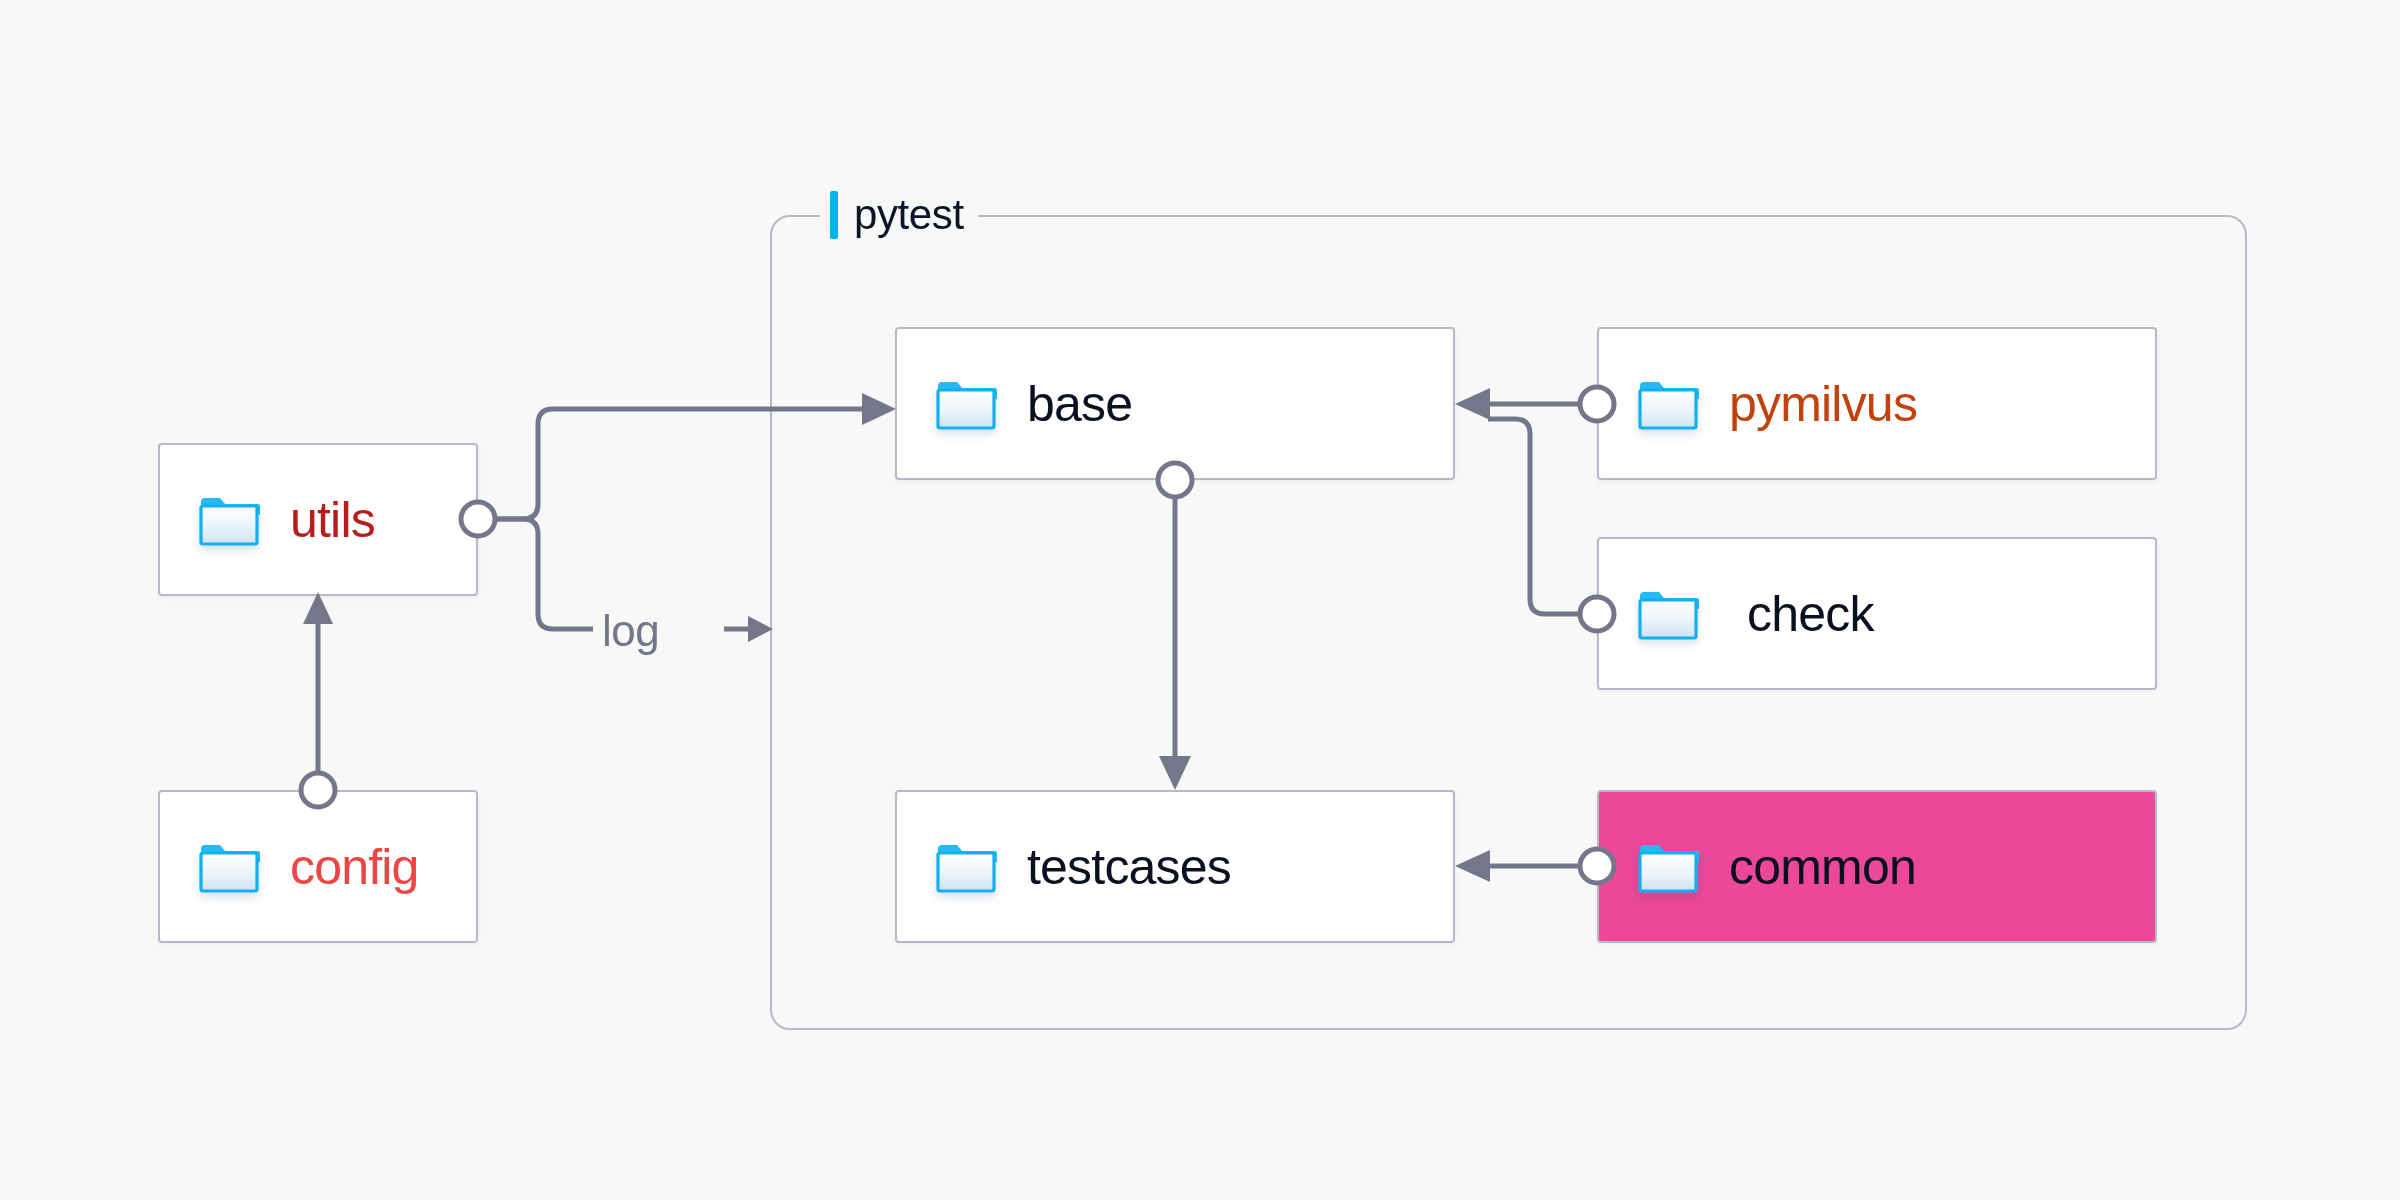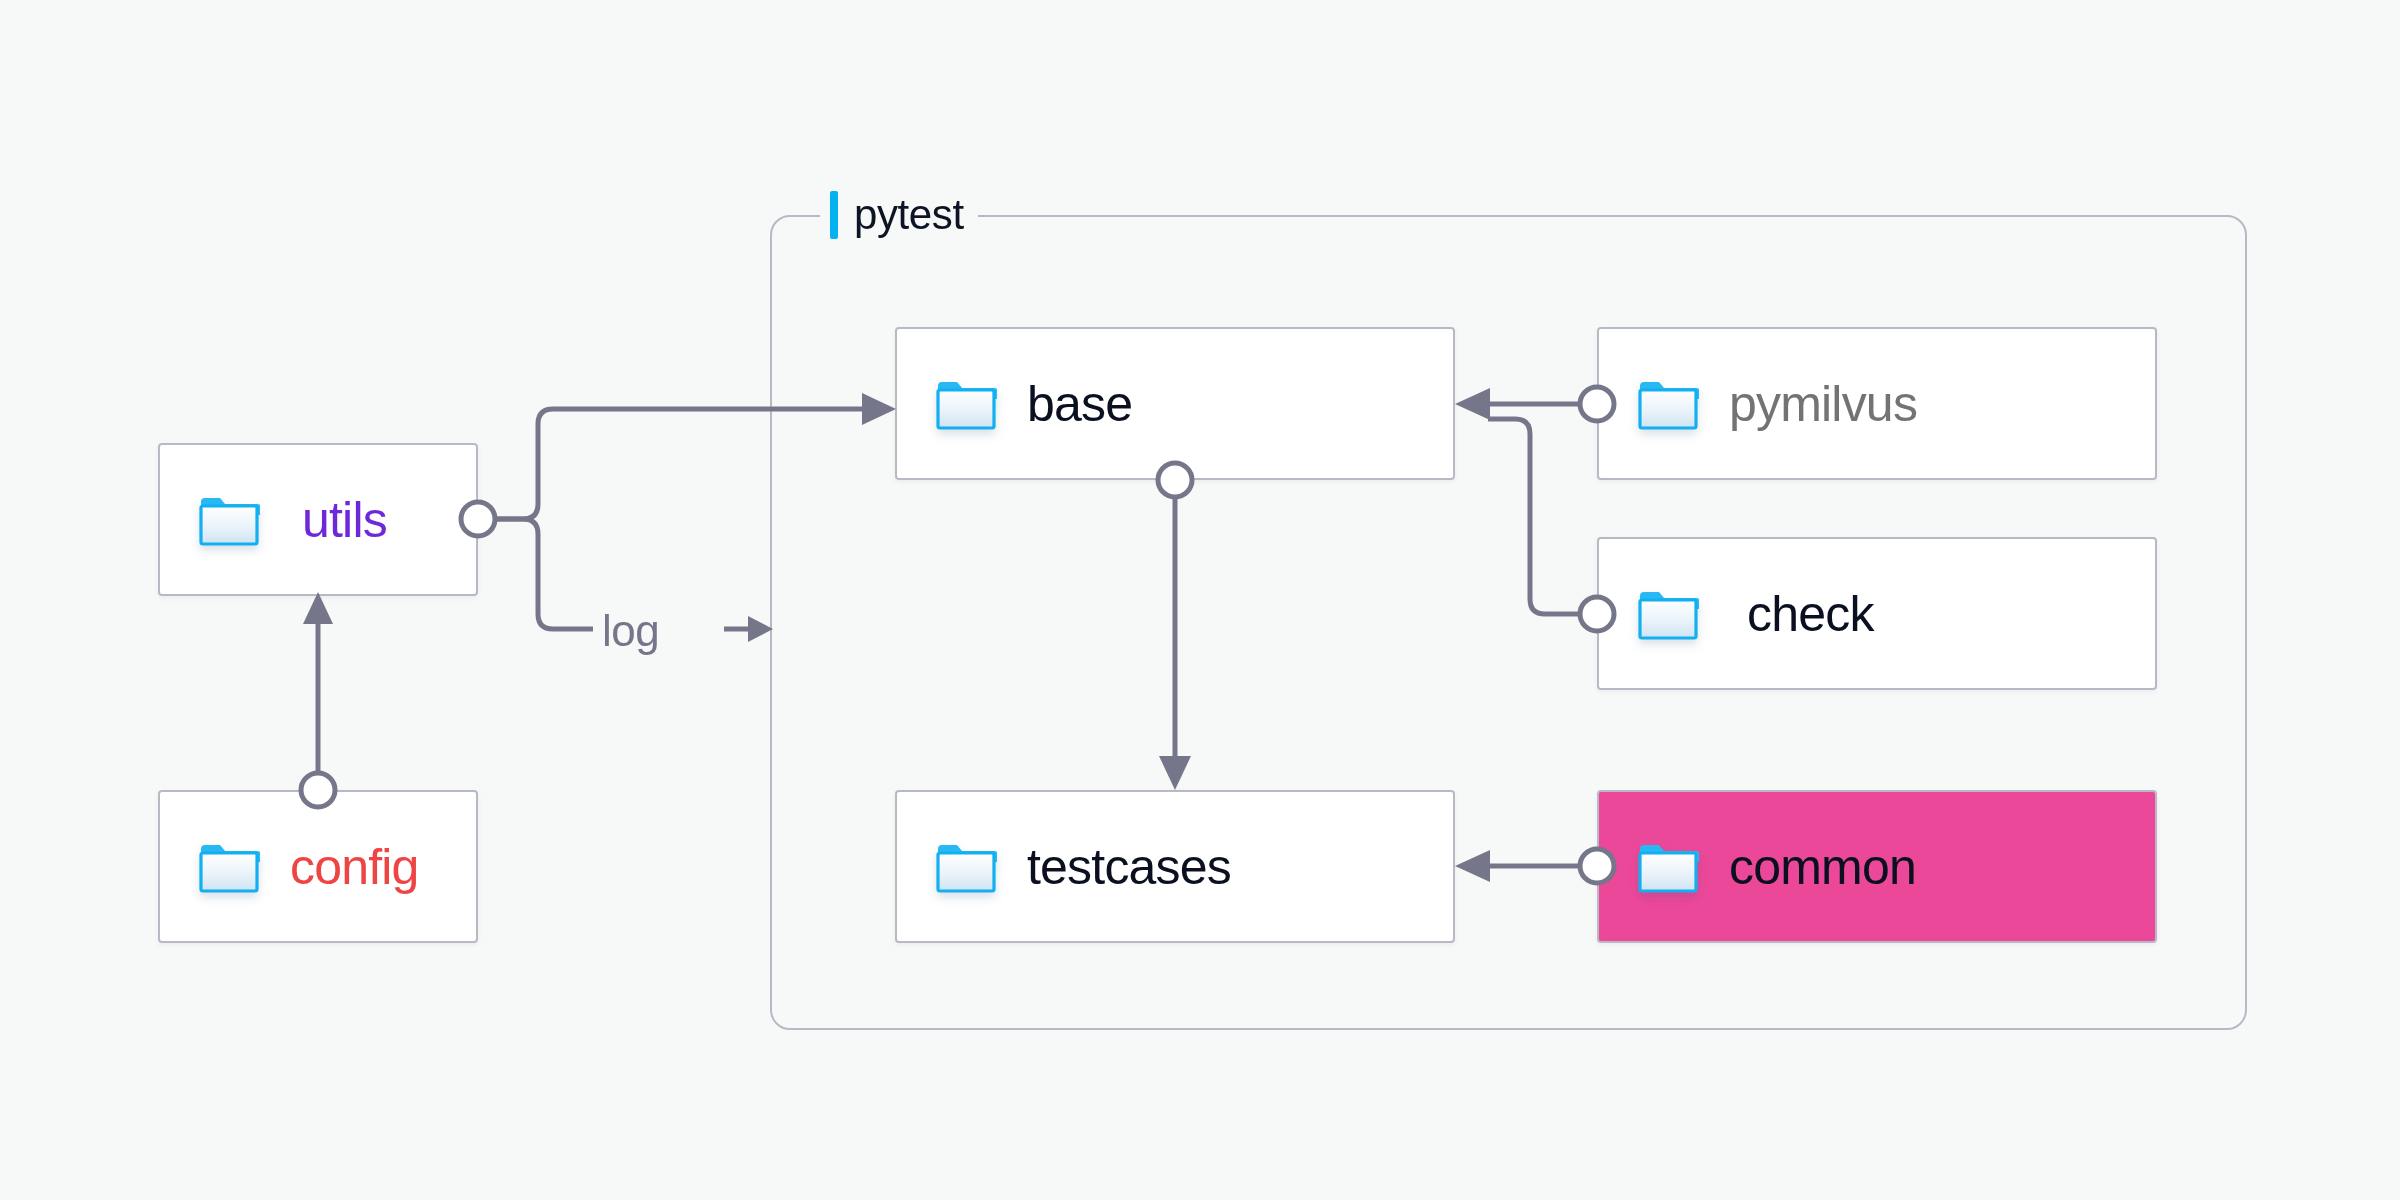--- a/index.html
+++ b/index.html
@@ -123,21 +123,21 @@
     <defs>
       <linearGradient id="fg0" x1="0" y1="0" x2="0" y2="1">
         <stop offset="0%" stop-color="#ffffff"></stop>
         <stop offset="55%" stop-color="#eaf3fa"></stop>
         <stop offset="100%" stop-color="#cfe3f2"></stop>
       </linearGradient>
     </defs>
     <path d="M3 9 a4 4 0 0 1 4 -4 h15 l5 6 h32 a4 4 0 0 1 4 4 v7 h-60 z" fill="#28b8f4"></path>
     <rect x="3" y="13" width="56" height="38" rx="2" fill="url(#fg0)" stroke="#12b0f0" stroke-width="3.2"></rect>
   </svg>
-        <span class="node-label" style="color: #6d28d9; margin-left: 12px;">utils</span>
+        <span class="node-label" style="color: #b91c1c;">utils</span>
       </div>
       <div class="node" style="left: 158px; top: 790px; width: 320px; height: 153px; background: rgb(255, 255, 255); border-color: rgb(185, 185, 198);">
         <svg class="folder-icon" viewBox="0 0 62 54">
     <defs>
       <linearGradient id="fg1" x1="0" y1="0" x2="0" y2="1">
         <stop offset="0%" stop-color="#ffffff"></stop>
         <stop offset="55%" stop-color="#eaf3fa"></stop>
         <stop offset="100%" stop-color="#cfe3f2"></stop>
       </linearGradient>
     </defs>
@@ -179,21 +179,21 @@
     <defs>
       <linearGradient id="fg4" x1="0" y1="0" x2="0" y2="1">
         <stop offset="0%" stop-color="#ffffff"></stop>
         <stop offset="55%" stop-color="#eaf3fa"></stop>
         <stop offset="100%" stop-color="#cfe3f2"></stop>
       </linearGradient>
     </defs>
     <path d="M3 9 a4 4 0 0 1 4 -4 h15 l5 6 h32 a4 4 0 0 1 4 4 v7 h-60 z" fill="#28b8f4"></path>
     <rect x="3" y="13" width="56" height="38" rx="2" fill="url(#fg4)" stroke="#12b0f0" stroke-width="3.2"></rect>
   </svg>
-        <span class="node-label" style="color: #737373;">pymilvus</span>
+        <span class="node-label" style="color: #c2410c;">pymilvus</span>
       </div>
       <div class="node" style="left: 1597px; top: 537px; width: 560px; height: 153px; background: rgb(255, 255, 255); border-color: rgb(185, 185, 198); gap: 48px;">
         <svg class="folder-icon" viewBox="0 0 62 54">
     <defs>
       <linearGradient id="fg5" x1="0" y1="0" x2="0" y2="1">
         <stop offset="0%" stop-color="#ffffff"></stop>
         <stop offset="55%" stop-color="#eaf3fa"></stop>
         <stop offset="100%" stop-color="#cfe3f2"></stop>
       </linearGradient>
     </defs>

